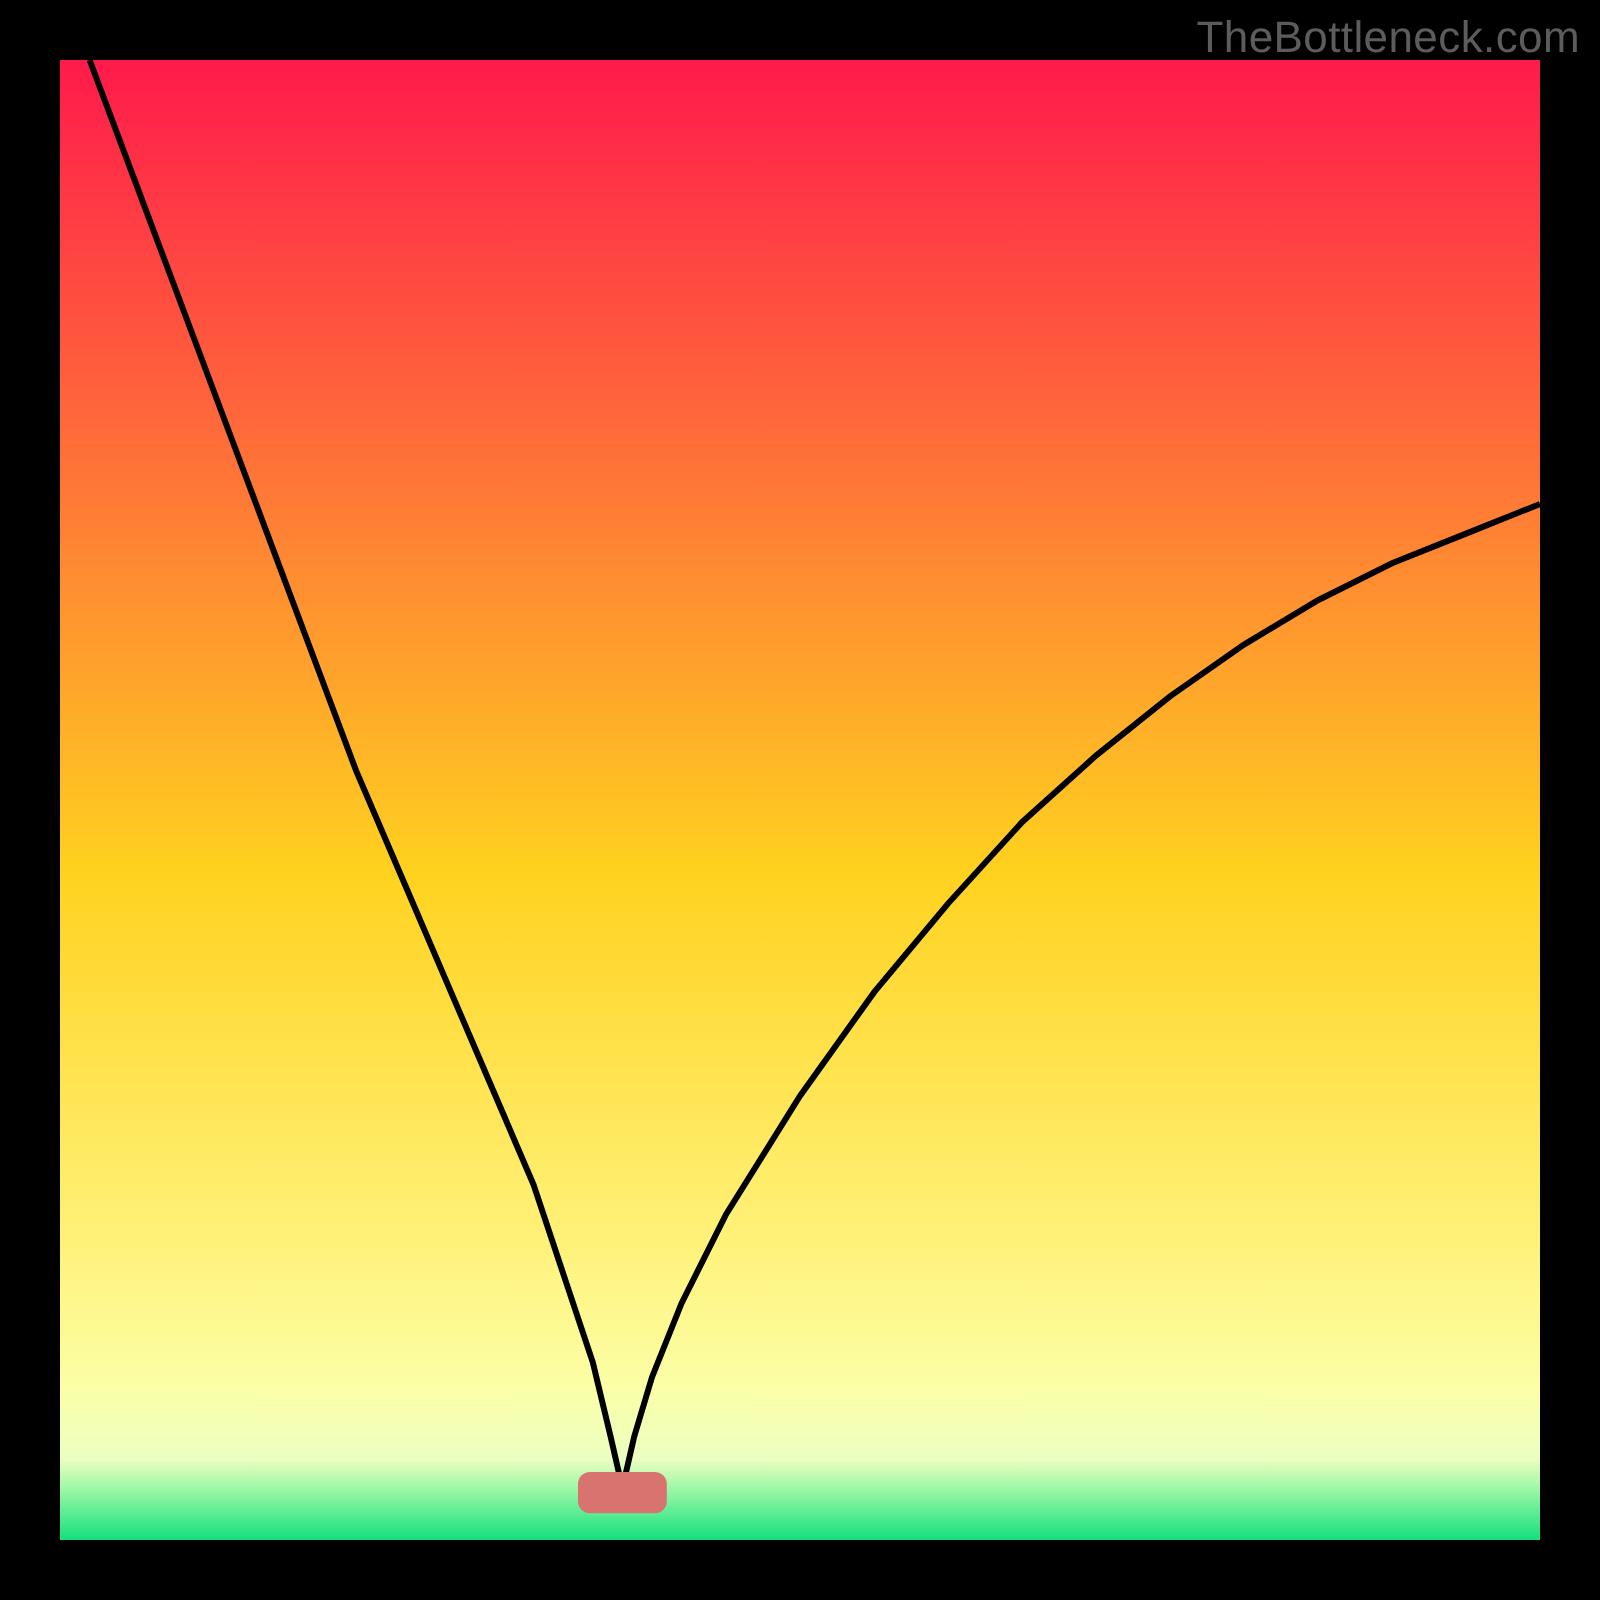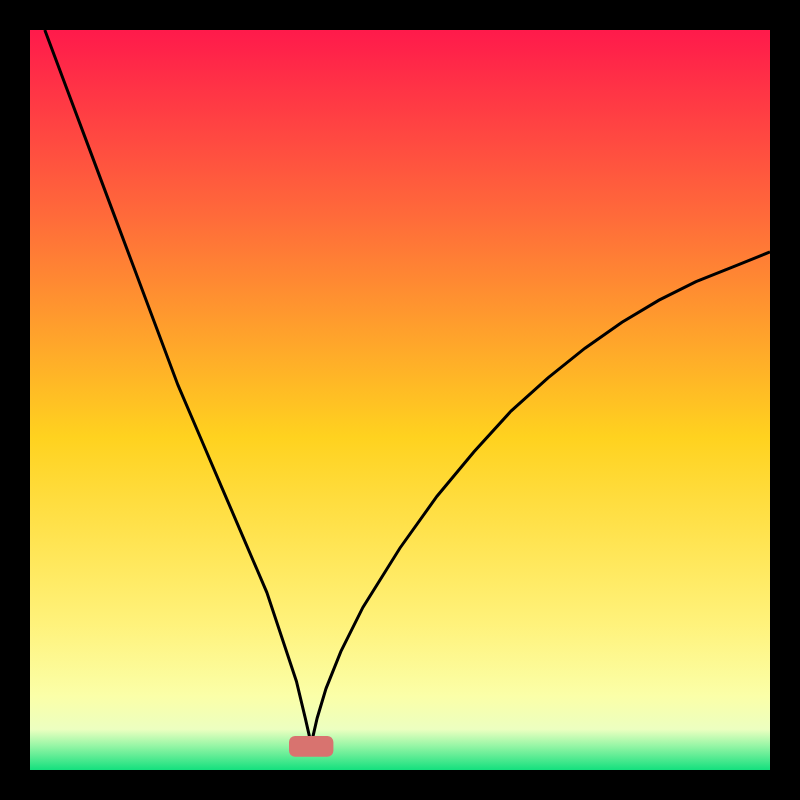--- a/index.html
+++ b/index.html
@@ -36,20 +36,21 @@
     font-weight: 500;
     letter-spacing: 0.2px;
     user-select: none;
   }
 </style>
 </head>
 <body>
 
 <div class="frame">
 
+  <div class="watermark">TheBottleneck.com</div>
 
   <div class="plot">
     <svg id="plot-svg" width="740" height="740" viewBox="0 0 740 740">
       <defs>
         <linearGradient id="bg-grad" x1="0" y1="0" x2="0" y2="1">
             <stop offset="0%" stop-color="#ff1a4b"></stop>
             <stop offset="25%" stop-color="#ff6a3a"></stop>
             <stop offset="55.00000000000001%" stop-color="#ffd21f"></stop>
             <stop offset="80%" stop-color="#fff27a"></stop>
             <stop offset="90%" stop-color="#fbffa8"></stop>

